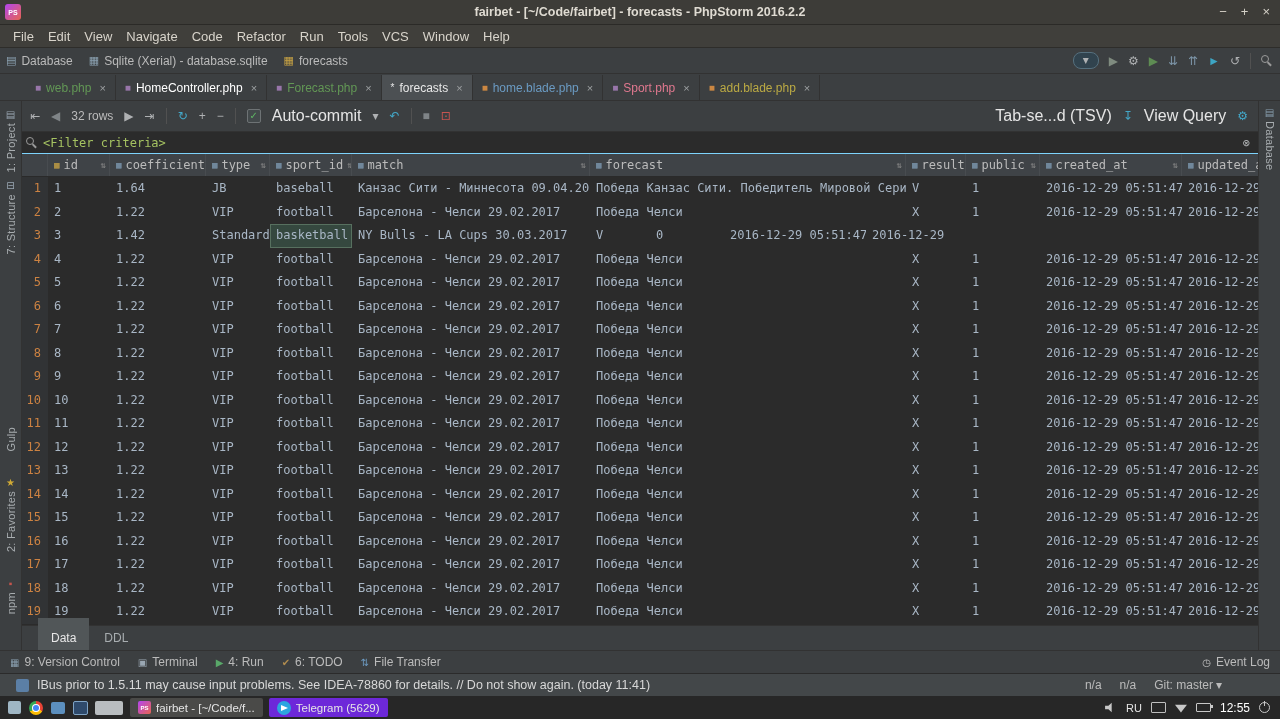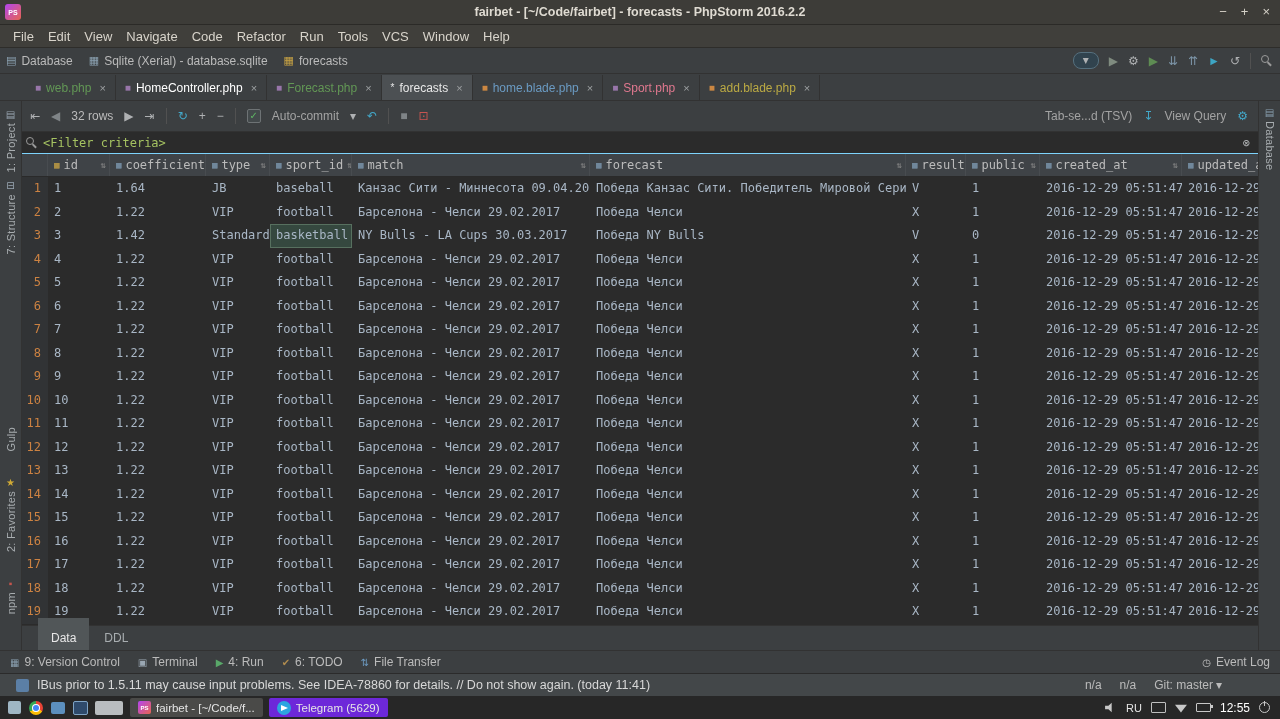--- a/index.html
+++ b/index.html
@@ -58,21 +58,21 @@
 
   
   .grid-toolbar{height:30px;background:#3C3F41;display:flex;align-items:center;gap:11px;
                 padding:0 10px 0 8px;border-bottom:1px solid #323232;flex-shrink:0;}
   .tbi{font-size:12px;color:#AFB1B3;cursor:default;}
   .teal{color:#43A8C9;} .redish{color:#C75450;} .grayish{color:#7F8487;}
   .rows-count{font-size:12px;color:#BBBBBB;}
   .checkbox{width:12px;height:12px;background:#43494B;border:1px solid #6E7375;border-radius:2px;
             display:inline-flex;align-items:center;justify-content:center;}
   .checkbox .chk{color:#5FB865;font-size:10px;line-height:10px;}
-  .tlabel{font-size:12px;color:#a3a3a3;}
+  .tlabel{font-size:16px;color:#e5e5e5;}
   .spacer{flex:1;}
 
   
   .filter-row{height:21px;background:#2B2B2B;display:flex;align-items:center;gap:6px;padding:0 8px 0 4px;
               border-bottom:1px solid #7dd3fc;flex-shrink:0;font-family:"DejaVu Sans Mono",monospace;}
   .filter-text{color:#A5C261;font-size:12px;}
 
   
   .thead{height:22px;background:#3F4347;display:flex;border-bottom:1px solid #2A2A2A;flex-shrink:0;
          font-family:"DejaVu Sans Mono",monospace;}
@@ -425,21 +425,20 @@
             <div class="cell c-updated">2016-12-29</div>
           </div>
 
           <div class="trow">
             <div class="cell c-gutter">3</div>
             <div class="cell c-id">3</div>
             <div class="cell c-coef">1.42</div>
             <div class="cell c-type">Standard</div>
             <div class="cell c-sport sel-cell">basketball</div>
             <div class="cell c-match">NY Bulls - LA Cups 30.03.2017</div>
-            <div class="cell c-forecast">Победа NY Bulls</div>
             <div class="cell c-result">V</div>
             <div class="cell c-public">0</div>
             <div class="cell c-created">2016-12-29 05:51:47</div>
             <div class="cell c-updated">2016-12-29</div>
           </div>
 
           <div class="trow">
             <div class="cell c-gutter">4</div>
             <div class="cell c-id">4</div>
             <div class="cell c-coef">1.22</div>

